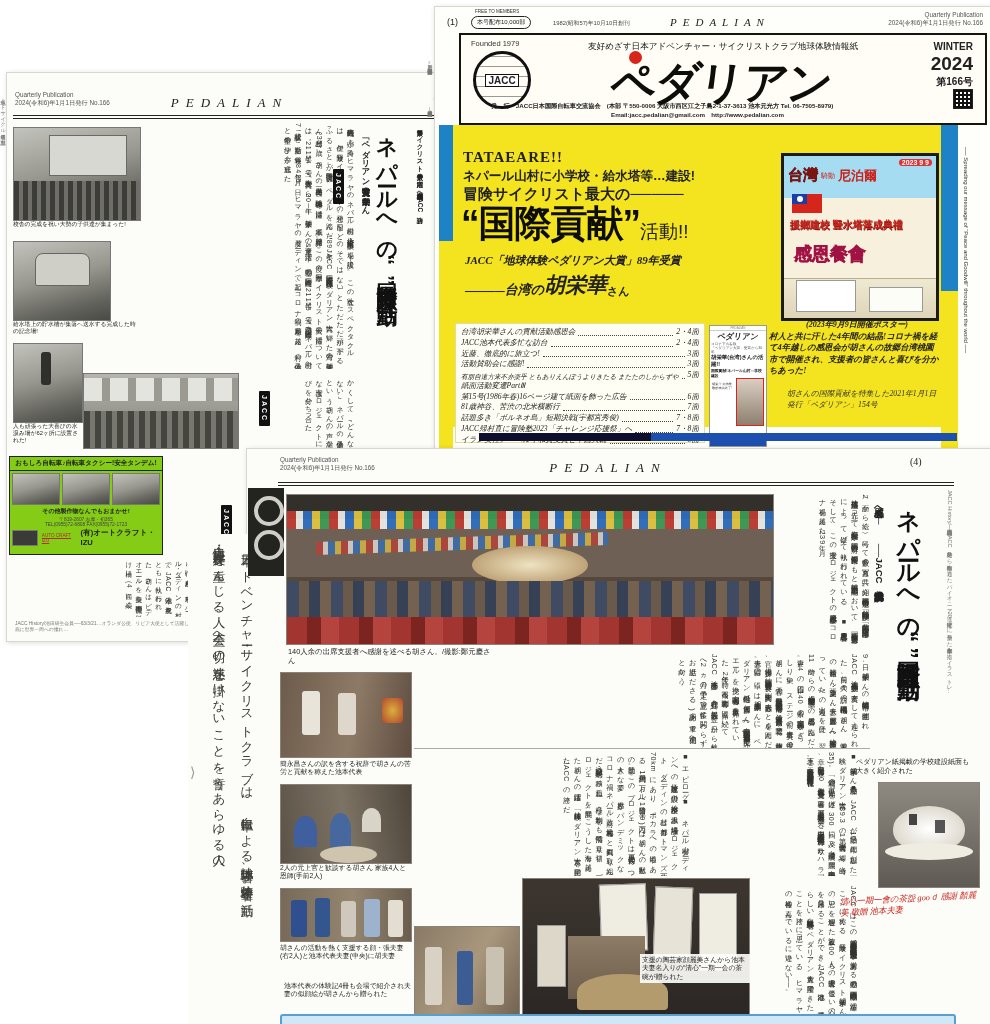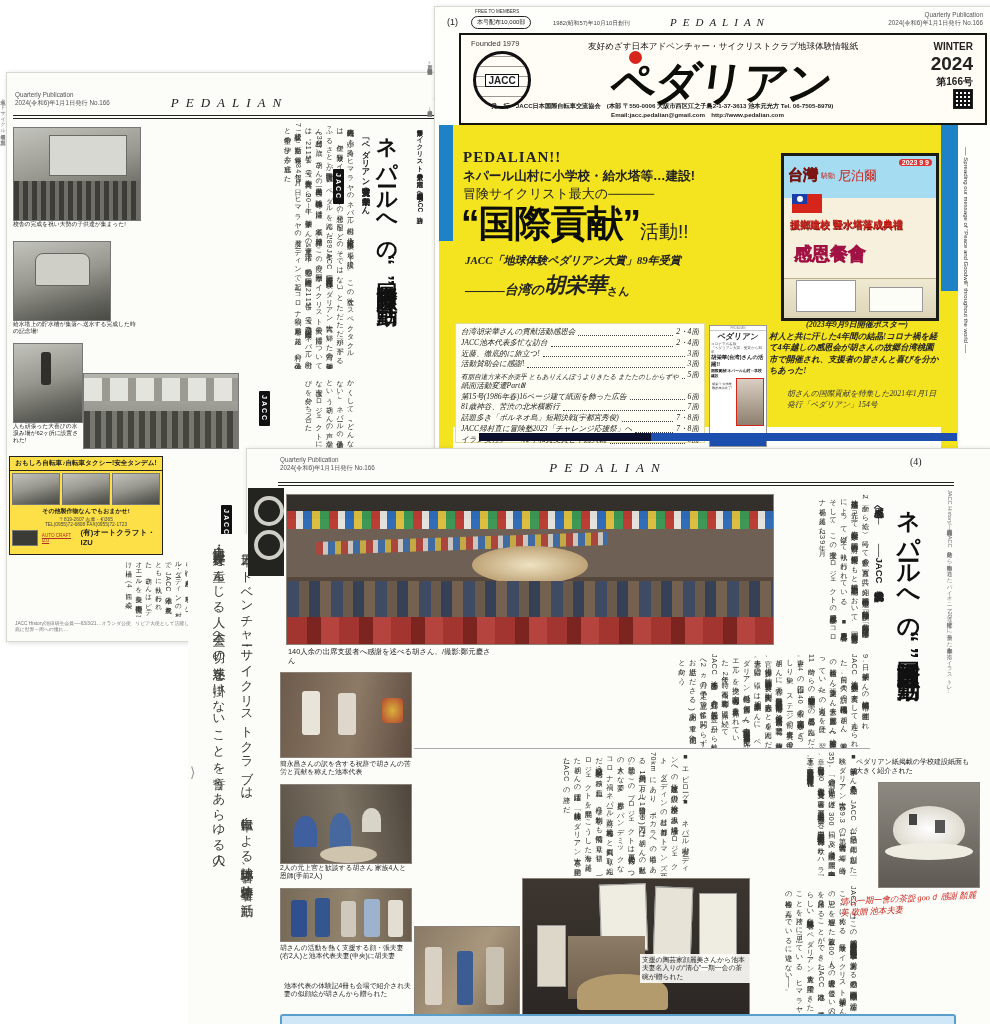--- a/index.html
+++ b/index.html
@@ -67,21 +67,21 @@
     <div class="abs" style="left:40%;top:10%;width:14%;height:42%;background:#2f2f2b;border-radius:3px"></div>
   </div>
   <div class="abs cap" style="left:6px;top:350px;width:70px;font-size:5.8px">人も頑張った大喜びの水汲み場が62ヶ所に設置された!</div>
   <div class="abs cap" style="left:6px;top:390px;width:70px;font-size:5.8px">完成を大きく祝ぐテラスでの記念!</div>
 
   <div class="bwph" style="left:76px;top:300px;width:154px;height:74px;background:linear-gradient(#b5b5ae,#7d7d76)">
     <div class="abs" style="left:0;top:6%;width:100%;height:30%;background:repeating-linear-gradient(90deg,#e4e4de 0 18px,#9a9a92 18px 26px)"></div>
     <div class="abs" style="left:0;bottom:0;width:100%;height:50%;background:repeating-linear-gradient(90deg,#45453f 0 6px,#77776f 6px 11px)"></div>
   </div>
 
-  <div class="abs" style="left:2px;top:383px;width:152px;height:97px;border:1.6px solid #222;background:#fde047">
+  <div class="abs" style="left:2px;top:383px;width:152px;height:97px;border:1.6px solid #222;background:#84cc16">
     <div style="font-size:6.6px;font-weight:bold;border-bottom:1px solid #222;padding:2px 2px;text-align:center">おもしろ自転車♪自転車タクシー!安全タンデム!</div>
     <div style="display:flex;gap:2px;padding:2px">
       <div class="bwph" style="position:static;width:48px;height:30px"></div>
       <div class="bwph" style="position:static;width:48px;height:30px"></div>
       <div class="bwph" style="position:static;width:48px;height:30px"></div>
     </div>
     <div style="font-size:6px;font-weight:bold;text-align:center">その他製作物なんでもおまかせ!</div>
     <div style="font-size:4.8px;text-align:center;color:#444">〒819-2607 志摩・初365</div>
     <div style="font-size:4.8px;text-align:center;color:#444">TEL(0955)72-6808  FAX(0955)72-1723</div>
     <div style="display:flex;align-items:center;gap:4px;padding:1px 2px">
@@ -124,42 +124,42 @@
   </div>
 
   <div class="abs" style="left:18px;top:118px;width:488px;height:302px;background:#f4e31f"></div>
   <div class="abs" style="left:4px;top:118px;width:14px;height:116px;background:#1d82c6"></div>
   <div class="abs" style="left:4px;top:234px;width:14px;height:215px;background:#f4e31f"></div>
   <div class="abs" style="left:506px;top:118px;width:17px;height:166px;background:#1d82c6"></div>
   <div class="abs" style="left:506px;top:284px;width:17px;height:165px;background:#f4e31f"></div>
   <div class="abs v" style="left:528px;top:140px;height:316px;font-size:6px;color:#333">── Spreading our message of “Peace and Goodwill” throughout the world ──</div>
 
 
-  <div class="abs serif" style="left:28px;top:142px;font-size:15px;font-weight:bold;letter-spacing:1px">PEDALIAN!!</div>
+  <div class="abs serif" style="left:28px;top:142px;font-size:15px;font-weight:bold;letter-spacing:1px">TATAEARE!!</div>
   <div class="abs" style="left:28px;top:161px;font-size:12.6px;font-weight:900">ネパール山村に小学校・給水塔等…建設!</div>
-  <div class="abs" style="left:28px;top:178px;font-size:13px;font-weight:400">冒険サイクリスト最大の─────</div>
+  <div class="abs" style="left:28px;top:178px;font-size:15px;font-weight:700">冒険サイクリスト最大の─────</div>
   <div class="abs" style="left:26px;top:192px;display:flex;align-items:flex-end">
     <span style="font-size:37px;font-weight:900;letter-spacing:-1px;color:#0d0d0a">“国際貢献”</span>
     <span style="font-size:19px;font-weight:400;margin-bottom:4px">活動!!</span>
   </div>
   <div class="abs serif" style="left:30px;top:246px;font-size:11px;font-weight:bold;font-style:italic">JACC「地球体験ペダリアン大賞」89年受賞</div>
   <div class="abs" style="left:30px;top:264px;display:flex;align-items:flex-end">
     <span style="font-size:14px;font-weight:bold">────</span>
     <span class="serif" style="font-size:13px;font-weight:bold;font-style:italic">台湾の</span>
     <span class="serif" style="font-size:21px;font-weight:900;font-style:italic">胡栄華</span>
     <span class="serif" style="font-size:11px;font-weight:bold">さん</span>
   </div>
 
   <div class="colph" style="left:346px;top:146px;width:152px;height:162px;border:3px solid #1a1a16;background:#f6f0dc">
     <div class="abs" style="left:0;top:0;width:100%;height:26%;background:#a6dcf2"></div>
     <div class="abs" style="right:4px;top:3px;font-size:7px;color:#fff;background:#d33;border-radius:6px;padding:0 3px;font-weight:bold">2023 9 9</div>
     <div class="abs" style="left:4px;top:10px;display:flex;gap:3px;align-items:center">
       <span style="font-size:15px;font-weight:900;color:#0f172a;-webkit-text-stroke:.5px #7a1512">台灣</span>
       <span style="font-size:7px;color:#c8231c">騎動</span>
-      <span style="font-size:13px;font-weight:400;color:#c8231c">尼泊爾</span>
+      <span style="font-size:13px;font-weight:700;color:#c8231c">尼泊爾</span>
     </div>
     <div class="abs" style="left:8px;top:38px;width:30px;height:19px;background:#d6261c">
       <div class="abs" style="left:0;top:0;width:50%;height:50%;background:#1a3da8"></div>
       <div class="abs" style="left:16%;top:10%;width:6px;height:6px;border-radius:50%;background:#fff"></div>
     </div>
     <div class="abs" style="left:6px;top:62px;width:140px;font-size:10px;font-weight:900;color:#c8231c;text-shadow:.5px .5px 0 #7a1512">援鄉建校 豎水塔落成典禮</div>
     <div class="abs" style="left:10px;top:86px;font-size:18px;font-weight:900;color:#e0457c;-webkit-text-stroke:.6px #a01243">感恩餐會</div>
     <div class="abs" style="left:0;bottom:0;width:100%;height:24%;background:
          linear-gradient(#efe9d2,#ded5b8);border-top:1px solid #b9ae8d"></div>
     <div class="abs" style="left:8%;bottom:4%;width:38%;height:18%;background:#fff;border:1px solid #999"></div>

